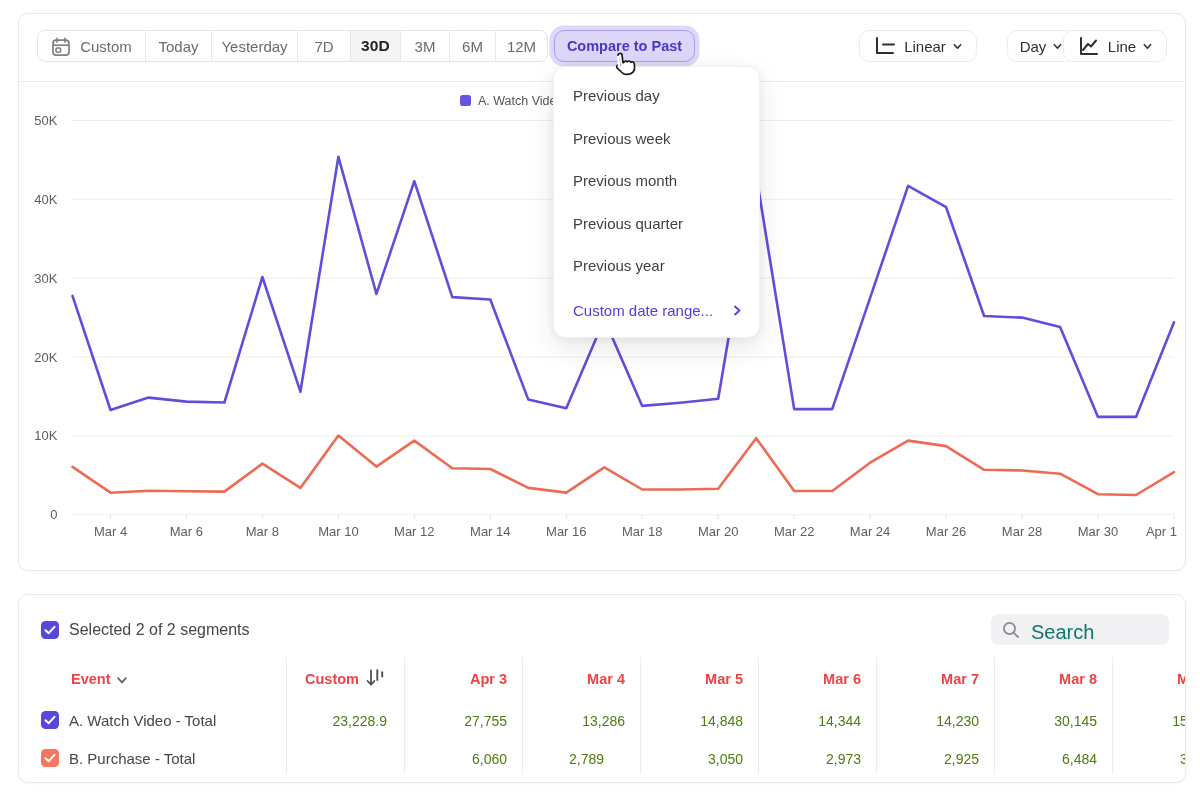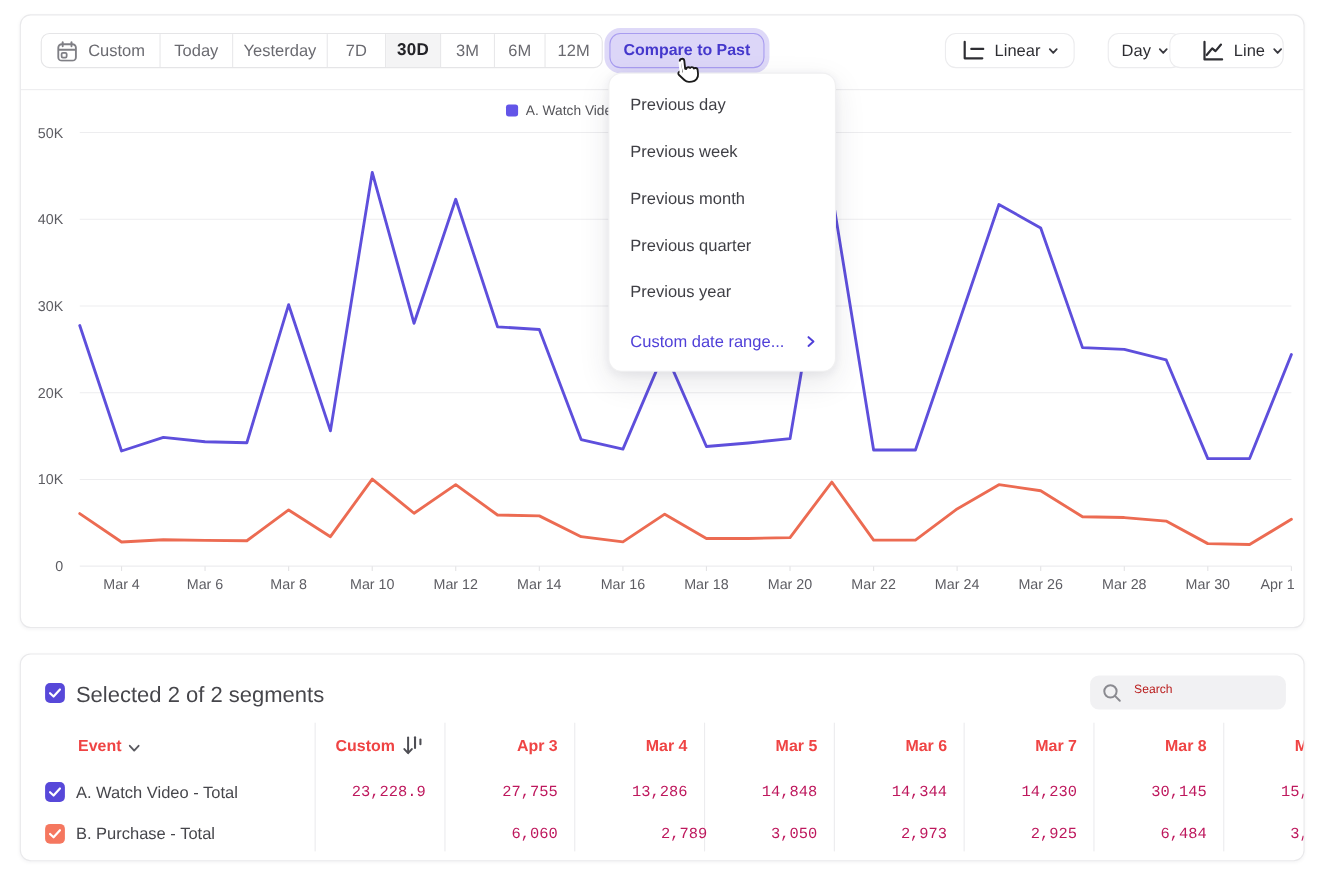--- a/index.html
+++ b/index.html
@@ -14,25 +14,25 @@
 .chev { width:9px; height:9px; margin-left:7px; }
 #chartwrap { left:18px; top:82px; width:1168px; height:489px; }
 .ylab, .xlab { font-family:"Liberation Sans",sans-serif; font-size:13px; fill:#5d5d63; }
 .leg { font-family:"Liberation Sans",sans-serif; font-size:12.5px; fill:#55555a; }
 #menu { left:553px; top:66px; width:207px; height:272px; background:#fff; border:1px solid #f0f0f1; border-radius:12px; box-shadow:0 10px 28px rgba(40,40,60,0.10), 0 2px 8px rgba(40,40,60,0.06); }
 #menu .it { position:absolute; left:19px; font-size:15px; color:#3f3f45; white-space:nowrap; }
 #card2 { left:18px; top:594px; width:1168px; height:189px; border:1px solid #e9e9eb; border-radius:10px; background:#fff; overflow:hidden; box-shadow:0 1px 3px rgba(30,30,40,0.04); }
 #card2 > * { position:absolute; }
 .cb { position:absolute; width:18px; height:18px; border-radius:4.5px; }
 .cb svg { position:absolute; left:2px; top:2px; }
-#selline { left:50px; top:26px; font-size:20px; color:#46464b; }
+#selline { left:50px; top:26px; font-size:16px; color:#46464b; }
 #search { left:972px; top:19px; width:178px; height:31px; background:#f1f1f3; border-radius:8px; }
-#search span { position:absolute; left:40px; top:7px; font-size:11px; color:#b91c1c; }
+#search span { position:absolute; left:40px; top:7px; font-size:20px; color:#0f766e; }
 .hdr { position:absolute; top:76px; font-size:14.5px; font-weight:600; color:#ef4444; }
-.num { position:absolute; font-family:Liberation Mono, monospace; font-size:14px; color:#be185d; text-align:right; }
+.num { position:absolute; font-family:Liberation Sans, sans-serif; font-size:14px; color:#4d7c0f; text-align:right; }
 .rowlab { position:absolute; font-size:15px; color:#46464b; }
 .vsep { position:absolute; top:62px; width:1px; height:117px; background:#ececee; }
 .colr { text-align:right; }
 </style></head>
 <body>
 <div class="abs" id="card1"></div>
 <div class="abs" id="toolbar-divider"></div>
 
 <div class="abs" id="seg">
   <div class="cell" style="width:108px;">
@@ -63,21 +63,21 @@
   <svg class="chev" viewBox="0 0 10 10">
       <polyline points="1.5,3 5,6.8 8.5,3" fill="none" stroke="#3a3a40" stroke-width="1.8" stroke-linecap="round" stroke-linejoin="round"></polyline>
     </svg>
 </div>
 <div class="btn" style="left:987px; width:68px;margin-left:20px;">
   Day
   <svg class="chev" viewBox="0 0 10 10">
       <polyline points="1.5,3 5,6.8 8.5,3" fill="none" stroke="#3a3a40" stroke-width="1.8" stroke-linecap="round" stroke-linejoin="round"></polyline>
     </svg>
 </div>
-<div class="btn" style="left:1063px; width:104px;justify-content:flex-end;">
+<div class="btn" style="left:1063px; width:104px;">
   <svg width="21" height="21" viewBox="0 0 21 21" style="margin-right:9px;">
     <polyline points="3,2 3,18 19,18" fill="none" stroke="#2e2e33" stroke-width="2" stroke-linecap="round" stroke-linejoin="round"></polyline>
     <polyline points="5,14 10,8 13,10.5 18,4.5" fill="none" stroke="#2e2e33" stroke-width="2" stroke-linecap="round" stroke-linejoin="round"></polyline>
   </svg>
   Line
   <svg class="chev" viewBox="0 0 10 10">
       <polyline points="1.5,3 5,6.8 8.5,3" fill="none" stroke="#3a3a40" stroke-width="1.8" stroke-linecap="round" stroke-linejoin="round"></polyline>
     </svg>
 </div>
 
@@ -207,20 +207,20 @@
 <div class="num" style="left:358px; width:130px; top:118px;">27,755</div>
 <div class="num" style="left:476px; width:130px; top:118px;">13,286</div>
 <div class="num" style="left:594px; width:130px; top:118px;">14,848</div>
 <div class="num" style="left:712px; width:130px; top:118px;">14,344</div>
 <div class="num" style="left:830px; width:130px; top:118px;">14,230</div>
 <div class="num" style="left:948px; width:130px; top:118px;">30,145</div>
 <div class="num" style="left:1066px; width:130px; top:118px;">15,265</div>
 
 <div class="num" style="left:238px; width:130px; top:156px;margin-top:31px;">4,968.7</div>
 <div class="num" style="left:358px; width:130px; top:156px;">6,060</div>
-<div class="num" style="left:494px; width:130px; top:156px;">2,789</div>
+<div class="num" style="left:455px; width:130px; top:156px;">2,789</div>
 <div class="num" style="left:594px; width:130px; top:156px;">3,050</div>
 <div class="num" style="left:712px; width:130px; top:156px;">2,973</div>
 <div class="num" style="left:830px; width:130px; top:156px;">2,925</div>
 <div class="num" style="left:948px; width:130px; top:156px;">6,484</div>
 <div class="num" style="left:1066px; width:130px; top:156px;">3,342</div>
 
 </div>
 
 </body></html>

